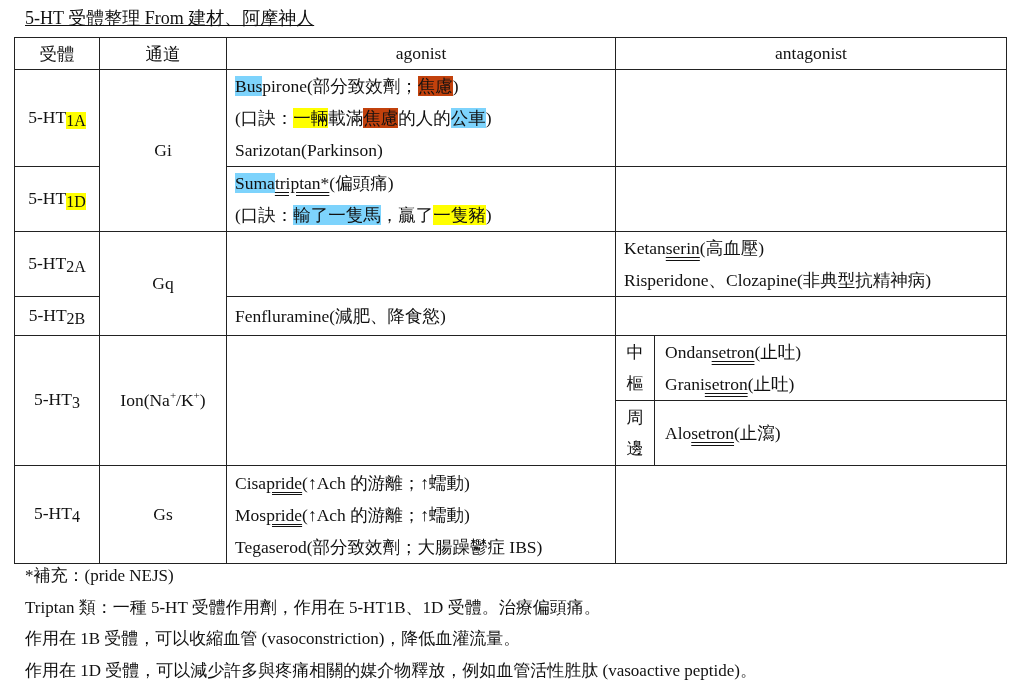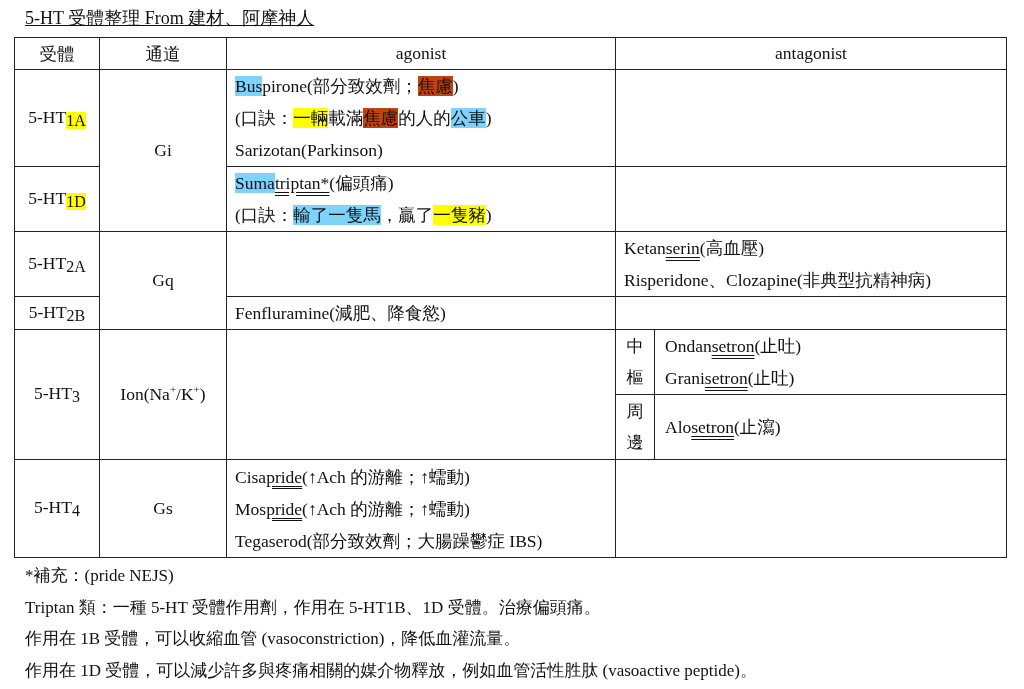--- a/index.html
+++ b/index.html
@@ -69,21 +69,21 @@
   <tr style="height:65px">
     <td class="c-rec"><span>5-HT</span><sub>2A</sub></td>
     <td class="c-ch" rowspan="2">Gq</td>
     <td></td>
     <td class="cell-lines">
       <div class="ln"><span>Ketan</span><span class="u2">serin</span><span>(高血壓)</span></div>
       <div class="ln">Risperidone、Clozapine(非典型抗精神病)</div>
     </td>
   </tr>
 
-  <tr style="height:33px">
+  <tr style="height:39px">
     <td class="c-rec"><span>5-HT</span><sub>2B</sub></td>
     <td class="cell-lines">Fenfluramine(減肥、降食慾)</td>
     <td></td>
   </tr>
 
   <tr style="height:129px">
     <td class="c-rec"><span>5-HT</span><sub>3</sub></td>
     <td class="c-ch"><span>Ion(Na</span><sup>+</sup><span>/K</span><sup>+</sup><span>)</span></td>
     <td></td>
     <td style="height:129px">

